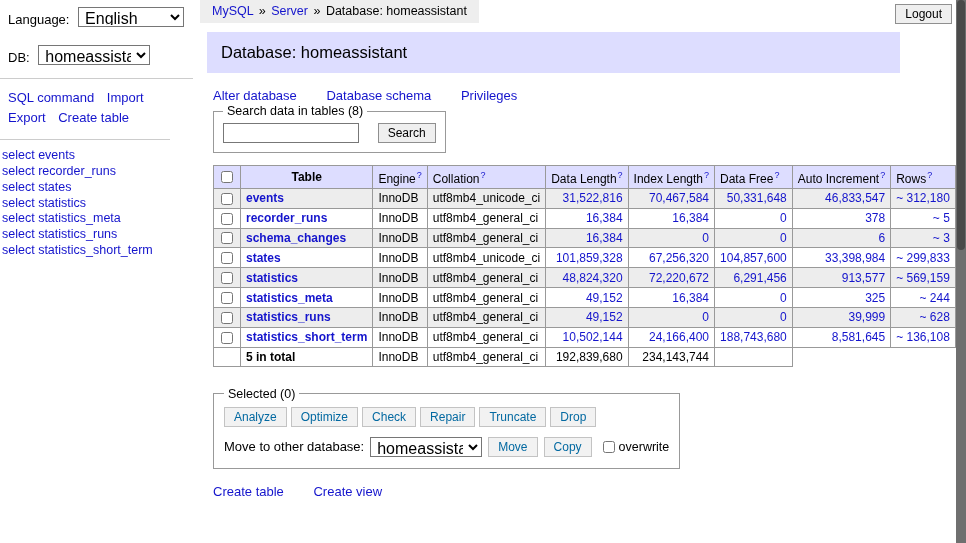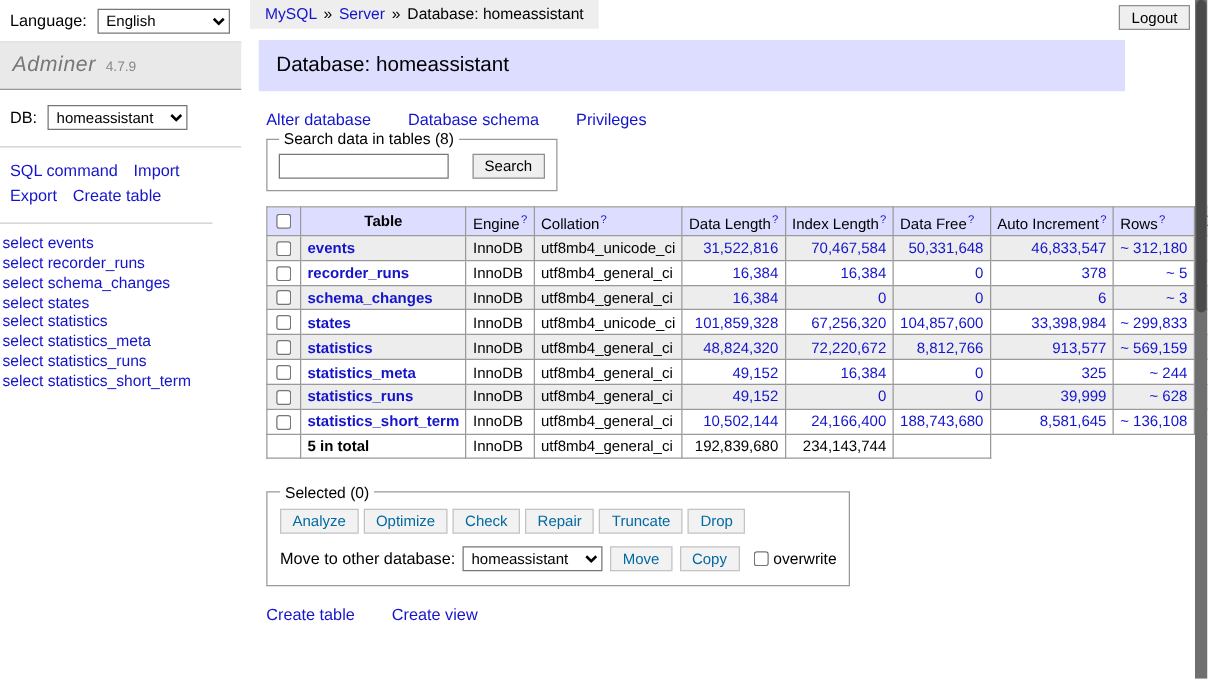--- a/index.html
+++ b/index.html
@@ -56,21 +56,21 @@
   .search-input { width: 136px; border: 1px solid #777; font-size: 12px; padding: 2px 3px; font-family: "Liberation Sans", sans-serif; }
   .search-box button { margin-left: 15px; }
 
   button {
     font-family: "Liberation Sans", sans-serif; font-size: 12px;
     background: #efefef; border: 1px solid #8f8f8f; border-radius: 0;
     padding: 2px 9px; color: #000; cursor: pointer;
   }
   button:disabled { color: #0369a1; border-color: #c3c3c3; background: #f2f2f2; }
   select {
-    font-family: "Liberation Sans", sans-serif; font-size: 12px;
+    font-family: "Liberation Sans", sans-serif; font-size: 16px;
     border: 1px solid #767676; background: #fff; padding: 1px 2px; height: 20px;
   }
   input[type="checkbox"] { width: 12px; height: 12px; margin: 1px 2px; vertical-align: middle; }
 
   
   table.data { border-collapse: collapse; margin-top: 12px; font-size: 12px; }
   .data th, .data td { border: 1px solid #999; padding: 2px 5px; height: 17px; line-height: 14px; white-space: nowrap; }
   .data thead th { background: var(--header-bg, #ddddff); font-weight: normal; text-align: left; }
   .data thead th.col-table { font-weight: bold; text-align: center; }
   .help { font-size: 9px; color: var(--link-blue, #1414cc); margin-left: 1px; cursor: pointer; }
@@ -96,35 +96,30 @@
 
 <div class="app">
 
   <aside class="sidebar">
     <div class="lang-row">
       <span>Language:</span>
       <select>
         <option>English</option>
       </select>
     </div>
-    <h1 class="logo">
-      <a class="logo-link">Adminer</a>
-      <span class="version">4.7.9</span>
-    </h1>
     <div class="db-row">
       <span>DB:</span>
       <select>
         <option>homeassistant</option>
       </select>
     </div>
     <p class="side-actions"><a href="#">SQL command</a> <a href="#">Import</a> <a href="#">Export</a> <a href="#">Create table</a> </p>
     <p class="side-tables">
         <a href="#">select events</a> 
         <a href="#">select recorder_runs</a> 
-        <a href="#">select schema_changes</a> 
         <a href="#">select states</a> 
         <a href="#">select statistics</a> 
         <a href="#">select statistics_meta</a> 
         <a href="#">select statistics_runs</a> 
         <a href="#">select statistics_short_term</a> 
       </p>
   </aside>
 
   <main class="main">
     <div class="top-row">
@@ -228,21 +223,21 @@
               <td class="num"><a href="#">~ 299,833</a></td>
               <td></td>
             </tr>
             <tr class="odd">
               <td class="cb"><input type="checkbox" style=""></td>
               <td><a href="#" class="tname">statistics</a></td>
               <td>InnoDB</td>
               <td>utf8mb4_general_ci</td>
               <td class="num"><a href="#">48,824,320</a></td>
               <td class="num"><a href="#">72,220,672</a></td>
-              <td class="num"><a href="#">8,812,766</a></td>
+              <td class="num"><a href="#">6,291,456</a></td>
               <td class="num"><a href="#">913,577</a></td>
               <td class="num"><a href="#">~ 569,159</a></td>
               <td></td>
             </tr>
             <tr>
               <td class="cb"><input type="checkbox" style=""></td>
               <td><a href="#" class="tname">statistics_meta</a></td>
               <td>InnoDB</td>
               <td>utf8mb4_general_ci</td>
               <td class="num"><a href="#">49,152</a></td>

